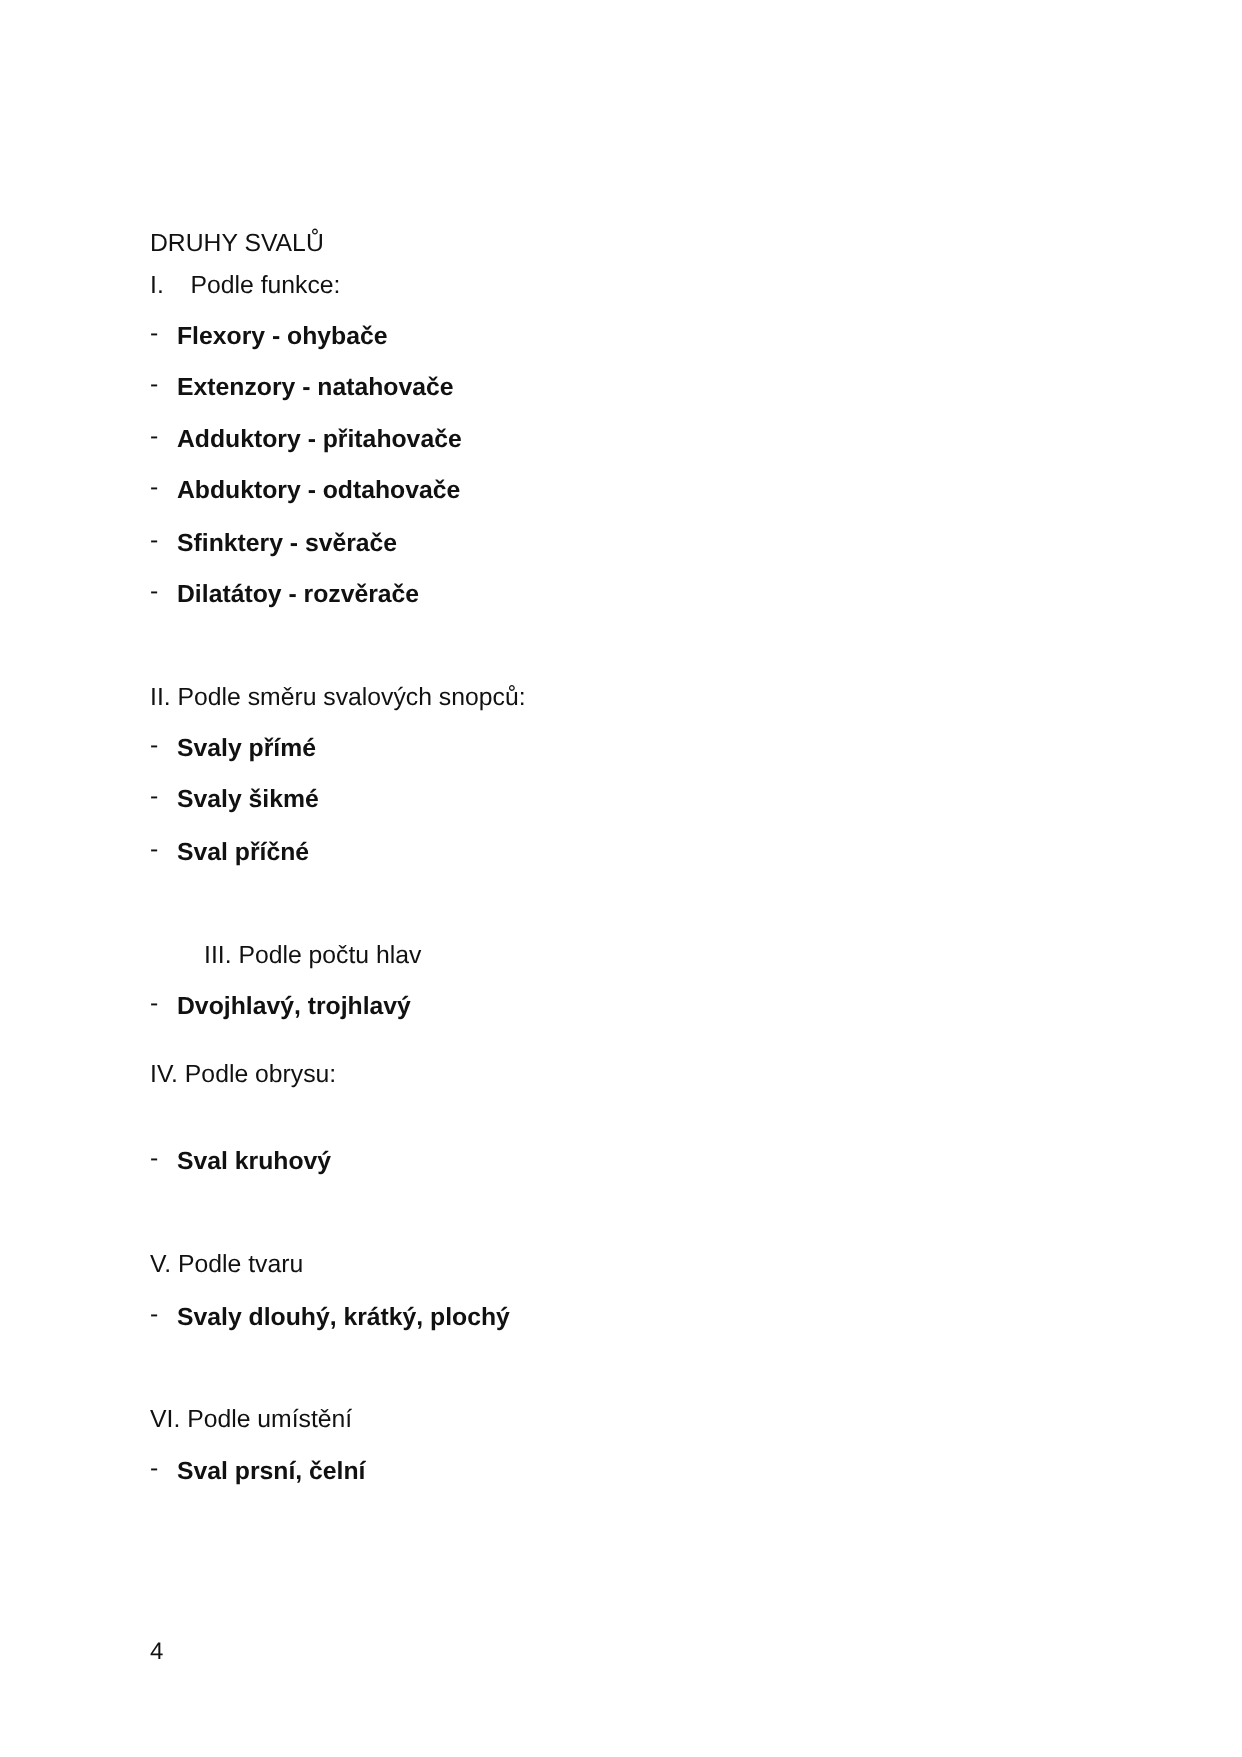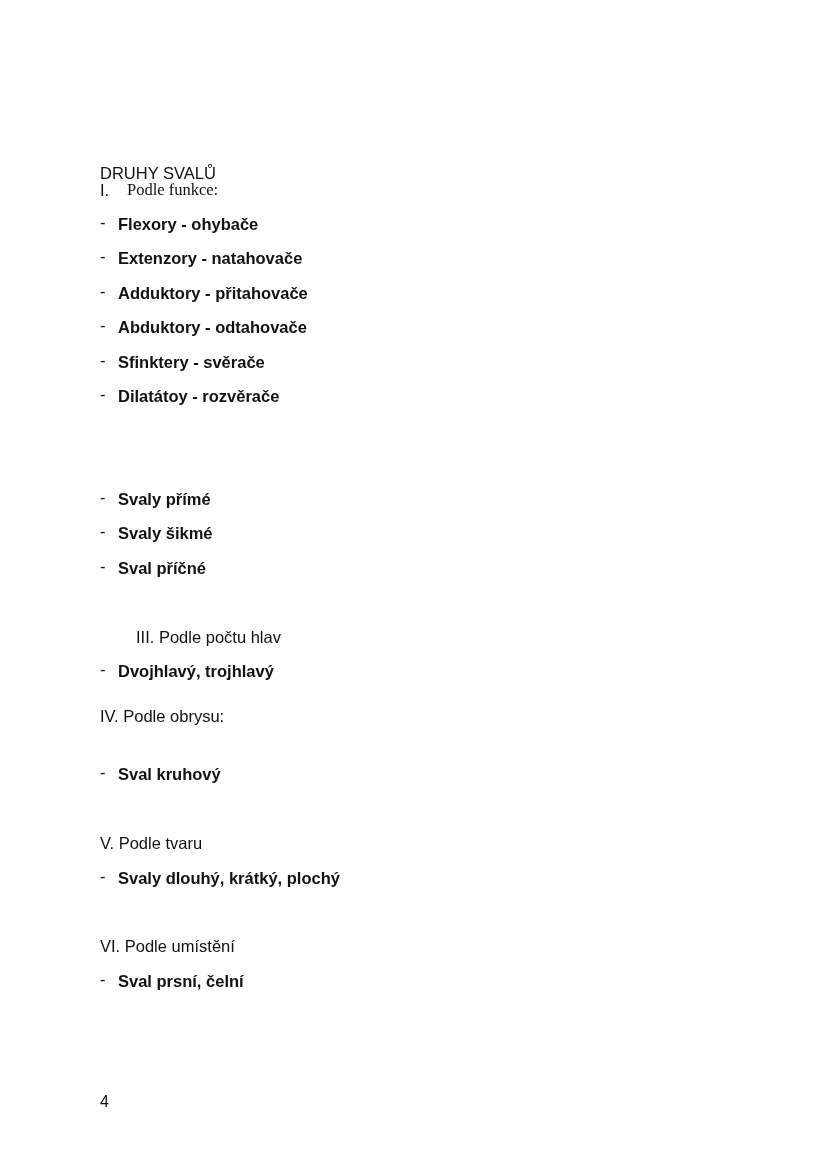--- a/index.html
+++ b/index.html
@@ -41,36 +41,35 @@
       top: 0;
       font-weight: bold;
     }
     .roman-first .num {
       position: absolute;
       left: 0;
     }
     .roman-first .txt {
       position: absolute;
       left: 27px;
-      font-family: Liberation Serif, serif;
     }
     .page-number {
       position: absolute;
       left: 100px;
       top: 1092px;
       font-size: 16px;
       line-height: 20px;
     }
   </style>
 </head>
 <body>
 
 <div class="page">
 
-  <div class="line" style="top:162px;">DRUHY SVALŮ</div>
+  <div class="line" style="top:151px;">DRUHY SVALŮ</div>
 
   <div class="line roman-first" style="top:179px;">
     <span class="num">I.</span>
     <span class="txt">Podle funkce:</span>
   </div>
   <div class="line bullet" style="top:213px;">
     <span class="dash">-</span>
     <span class="txt">Flexory - ohybače</span>
   </div>
   <div class="line bullet" style="top:247px;">
@@ -87,20 +86,21 @@
   </div>
   <div class="line bullet" style="top:351px;">
     <span class="dash">-</span>
     <span class="txt">Sfinktery - svěrače</span>
   </div>
   <div class="line bullet" style="top:385px;">
     <span class="dash">-</span>
     <span class="txt">Dilatátoy - rozvěrače</span>
   </div>
 
+  <div class="line" style="top:454px;">II. Podle směru svalových snopců:</div>
   <div class="line bullet" style="top:488px;">
     <span class="dash">-</span>
     <span class="txt">Svaly přímé</span>
   </div>
   <div class="line bullet" style="top:522px;">
     <span class="dash">-</span>
     <span class="txt">Svaly šikmé</span>
   </div>
   <div class="line bullet" style="top:557px;">
     <span class="dash">-</span>

